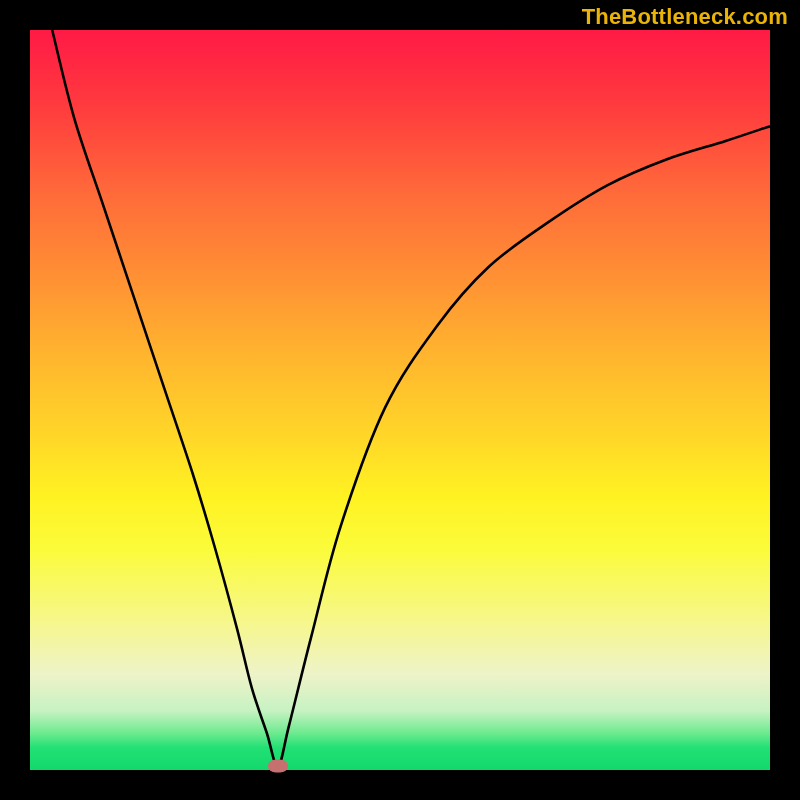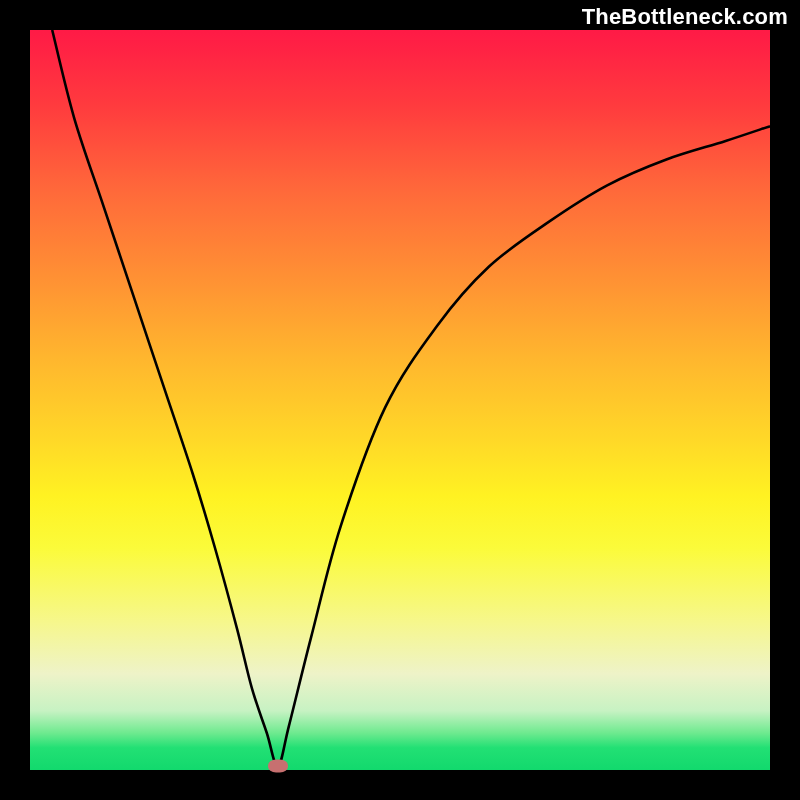--- a/index.html
+++ b/index.html
@@ -16,21 +16,21 @@
     height: 800px;
     background: #000;
   }
   .watermark {
     position: absolute;
     top: 4px;
     right: 12px;
     font-family: Arial, Helvetica, sans-serif;
     font-size: 22px;
     font-weight: 600;
-    color: #ffffff;
+    color: #eab308;
     letter-spacing: 0.2px;
     z-index: 10;
   }
   
   .plot {
     position: absolute;
     left: 30px;
     top: 30px;
     width: 740px;
     height: 740px;

